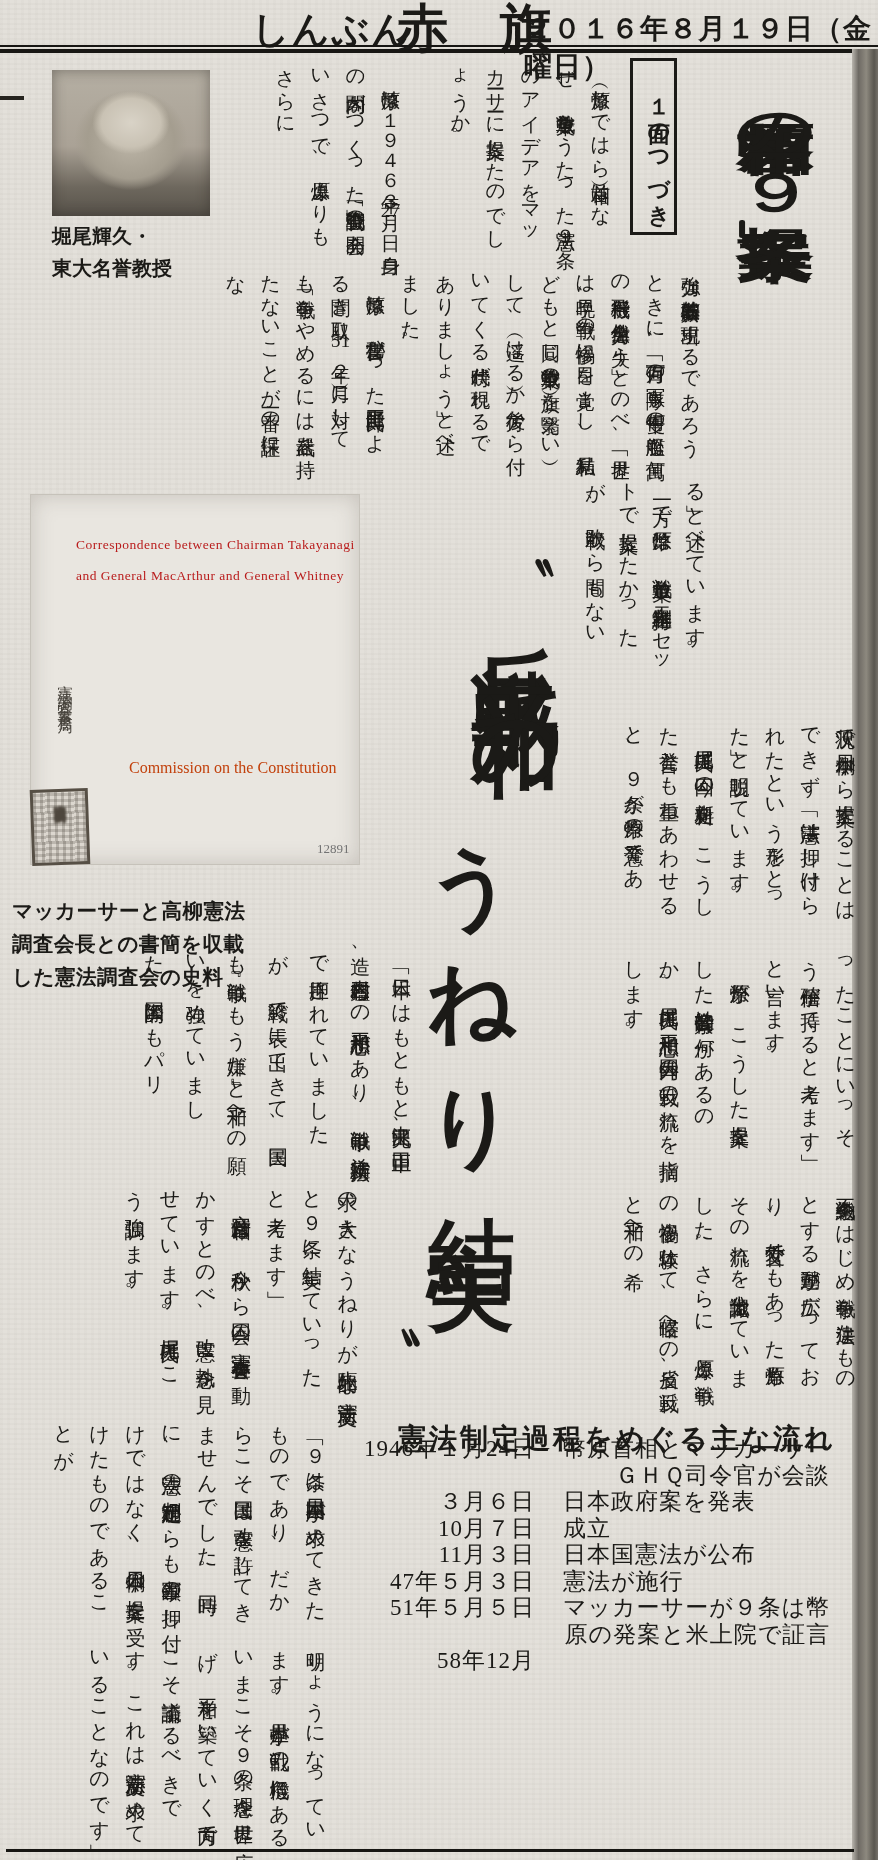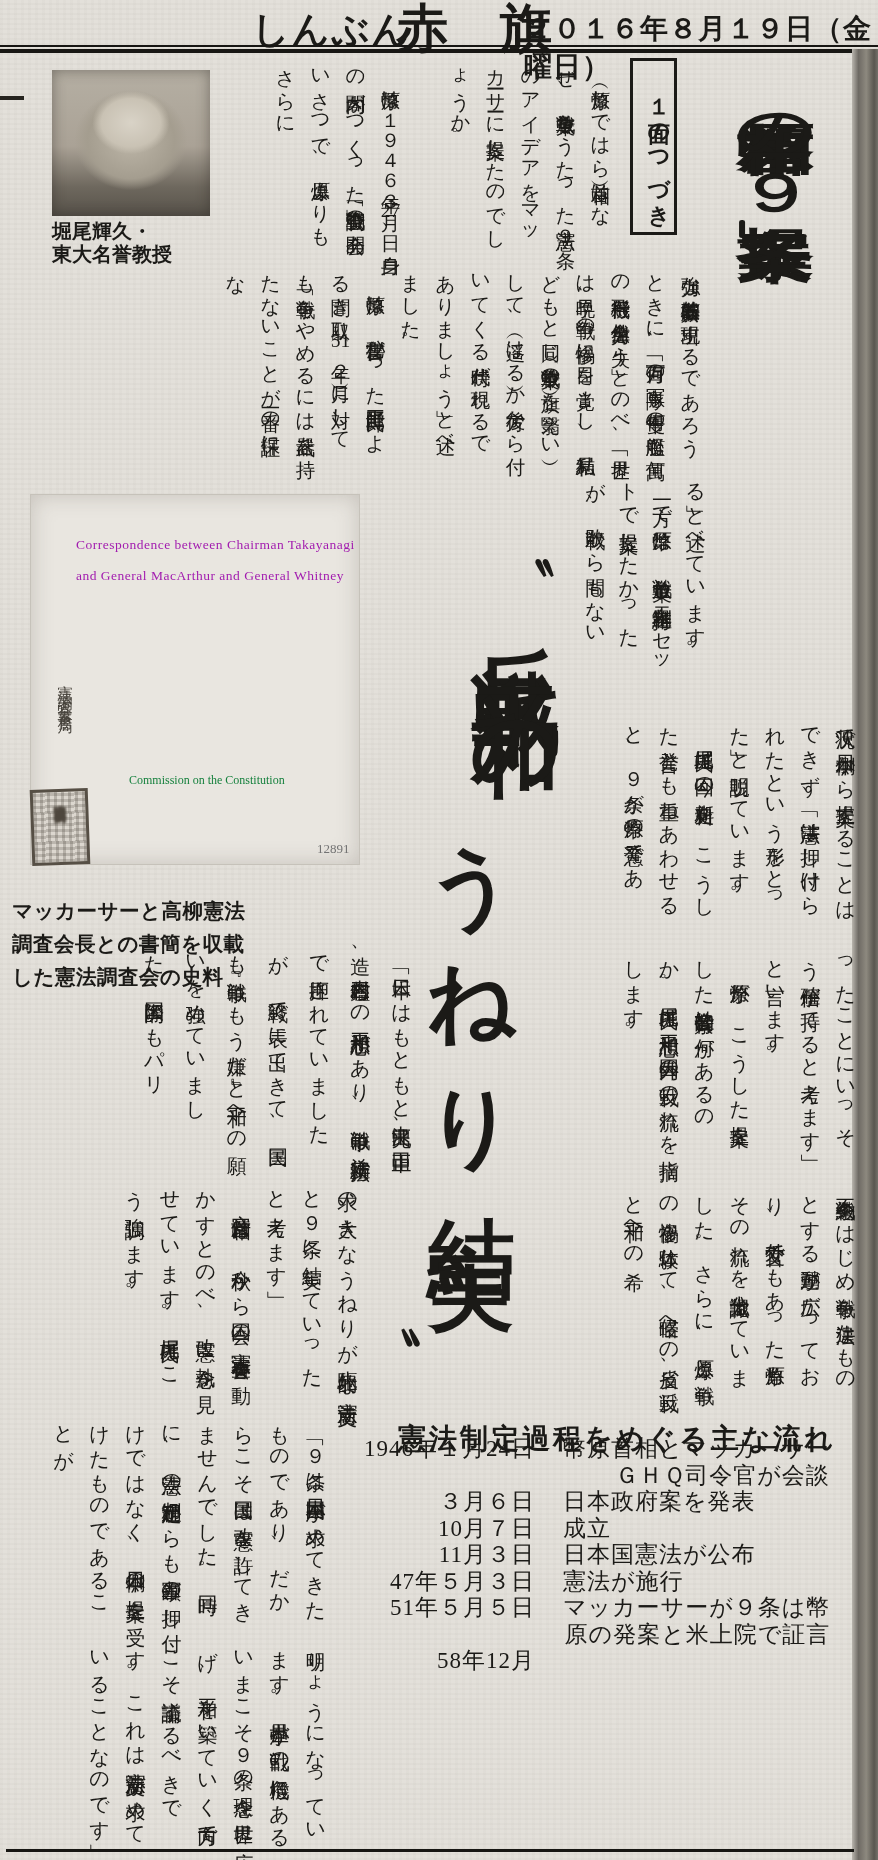--- a/index.html
+++ b/index.html
@@ -59,30 +59,30 @@
   .band-j { left:10px;  top:1637px; width:324px; height:216px; font-size:20px; line-height:36px; letter-spacing:1.5px; }
 
   .portrait {
     left:52px; top:70px; width:158px; height:146px;
     background:
       radial-gradient(ellipse 34% 30% at 50% 36%, #d9d3c7 0%, #c9c2b4 55%, rgba(0,0,0,0) 72%),
       radial-gradient(ellipse 46% 44% at 50% 48%, #bdb6a8 0%, #a49d8f 60%, rgba(0,0,0,0) 78%),
       linear-gradient(180deg, #b5afa3 0%, #aaa296 52%, #6e685e 80%, #57524a 100%);
     box-shadow:inset 0 0 14px rgba(40,36,30,.45);
   }
-  .portrait-caption { left:52px; top:220px; font-size:20px; font-weight:700; line-height:23px; }
+  .portrait-caption { left:52px; top:220px; font-size:20px; font-weight:700; line-height:32px; }
 
   .doc-photo {
     left:30px; top:494px; width:330px; height:371px;
     background:#e9e6e0; border:1px solid #c6c2ba;
     box-shadow:inset 0 0 22px rgba(90,85,75,.25);
   }
-  .doc-title { left:45px; top:34px; font-size:13.5px; line-height:31px; color:#a21caf; letter-spacing:.5px; white-space:nowrap; }
+  .doc-title { left:45px; top:34px; font-size:13.5px; line-height:31px; color:#b91c1c; letter-spacing:.5px; white-space:nowrap; }
   .doc-side { left:24px; top:178px; font-size:15px; letter-spacing:5px; color:#45413a; }
-  .doc-center { left:98px; top:278px; font-size:12px; color:#15803d; }
+  .doc-center { left:98px; top:264px; font-size:16px; color:#c2410c; }
   .doc-num { left:286px; top:346px; font-size:13px; color:#737373; }
   .stamp {
     left:0px; top:294px; width:58px; height:76px;
     border:3px solid #564f45; transform:rotate(-2deg);
     background:
       repeating-linear-gradient(0deg, rgba(70,64,55,.22) 0 3px, transparent 3px 6px),
       repeating-linear-gradient(90deg, rgba(70,64,55,.25) 0 3px, transparent 3px 7px),
       #dcd7cf;
     overflow:hidden;
   }

